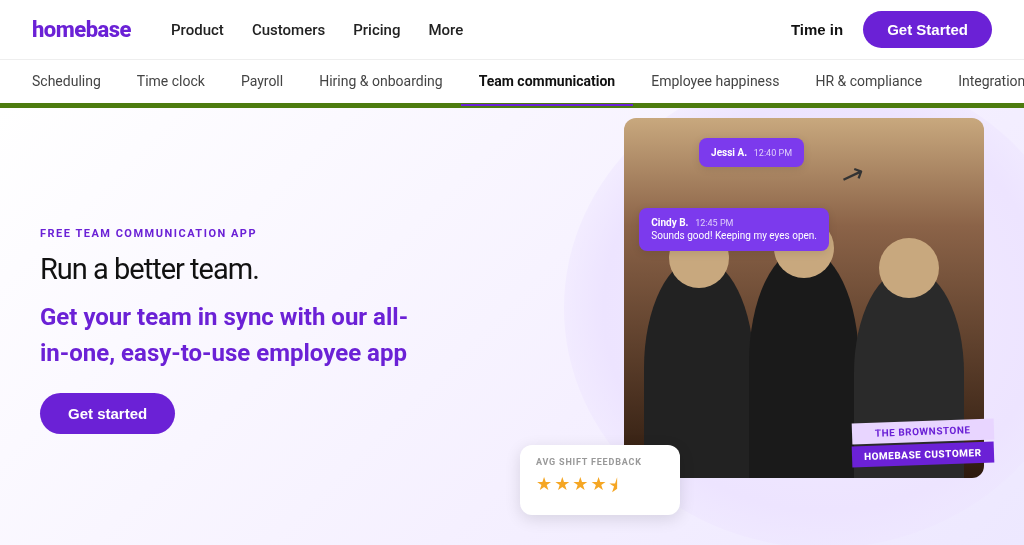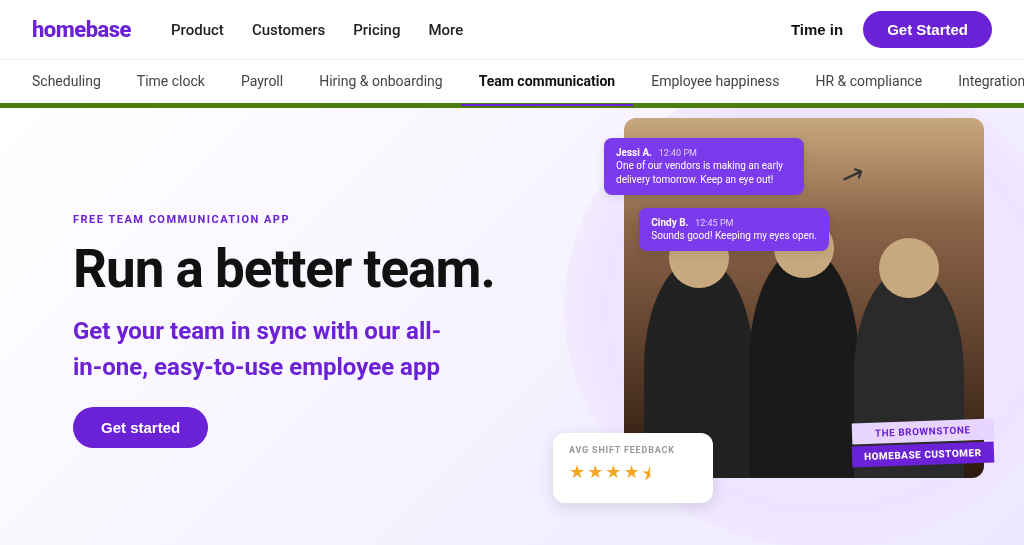--- a/index.html
+++ b/index.html
@@ -41,27 +41,27 @@
     .sub-nav-item:first-child { padding-left: 0; }
 
     
     .hero {
       display: flex; position: relative; overflow: hidden;
       height: calc(545px - 60px - 48px);
       background: linear-gradient(135deg, #fff 0%, #f5f0ff 60%, #ede8ff 100%);
     }
     .hero-left {
       flex: 0 0 500px; padding: 40px 32px 32px 40px; display: flex; flex-direction: column;
-      justify-content: center; gap: 14px; z-index: 2; margin-left: 33px;
+      justify-content: center; gap: 14px; z-index: 2;
     }
     .hero-tag {
       font-size: 11px; font-weight: 700; color: #6b21d6; letter-spacing: 1.5px; text-transform: uppercase;
     }
     .hero-title {
-      font-size: 53px; font-weight: 700; color: #111; line-height: 1.1; letter-spacing: -1px;
+      font-size: 29px; font-weight: 400; color: #111; line-height: 1.1; letter-spacing: -1px;
     }
     .hero-subtitle {
       font-size: 24px; color: #6b21d6; font-weight: 700; line-height: 1.5; max-width: 380px;
     }
     .hero-form {
       display: flex; gap: 10px; margin-top: 8px; align-items: center;
     }
     .hero-input {
       border: 1px solid #ddd; border-radius: 50px; padding: 12px 22px;
       font-size: 14px; color: #999; width: 200px; outline: none;
@@ -121,21 +121,21 @@
     .chat-bubble-2 {
       background: #7c3aed; color: #fff;
       top: 80px; right: 200px;
     }
     .chat-sender { font-weight: 700; font-size: 10px; margin-bottom: 2px; }
     .chat-time { font-size: 9px; opacity: 0.75; margin-left: 4px; }
     .chat-text { font-size: 10px; line-height: 1.4; }
 
     
     .feedback-card {
-      position: absolute; bottom: 42px; left: 20px; background: #fff;
+      position: absolute; bottom: 30px; left: 20px; background: #fff;
       border-radius: 12px; padding: 12px 16px; z-index: 3;
       box-shadow: 0 4px 16px rgba(0,0,0,0.12); min-width: 160px;
     }
     .feedback-label { font-size: 9px; font-weight: 700; color: #999; text-transform: uppercase; letter-spacing: 0.8px; margin-bottom: 6px; }
     .stars { display: flex; gap: 2px; }
     .star { font-size: 18px; color: #f5a623; }
     .star-half { font-size: 18px; color: #f5a623; }
 
     
     .customer-badge {
@@ -215,21 +215,20 @@
           <div class="head"></div>
         </div>
       </div>
     </div>
 
     <div class="chat-bubble chat-bubble-1">
       <div>
         <span class="chat-sender">Jessi A.</span>
         <span class="chat-time">12:40 PM</span>
       </div>
-      <div class="chat-text">One of our vendors is making an early delivery tomorrow. Keep an eye out!</div>
     </div>
 
     <div class="chat-bubble chat-bubble-2" style="top:100px; right:195px;">
       <div>
         <span class="chat-sender">Cindy B.</span>
         <span class="chat-time">12:45 PM</span>
       </div>
       <div class="chat-text">Sounds good! Keeping my eyes open.</div>
     </div>
 

